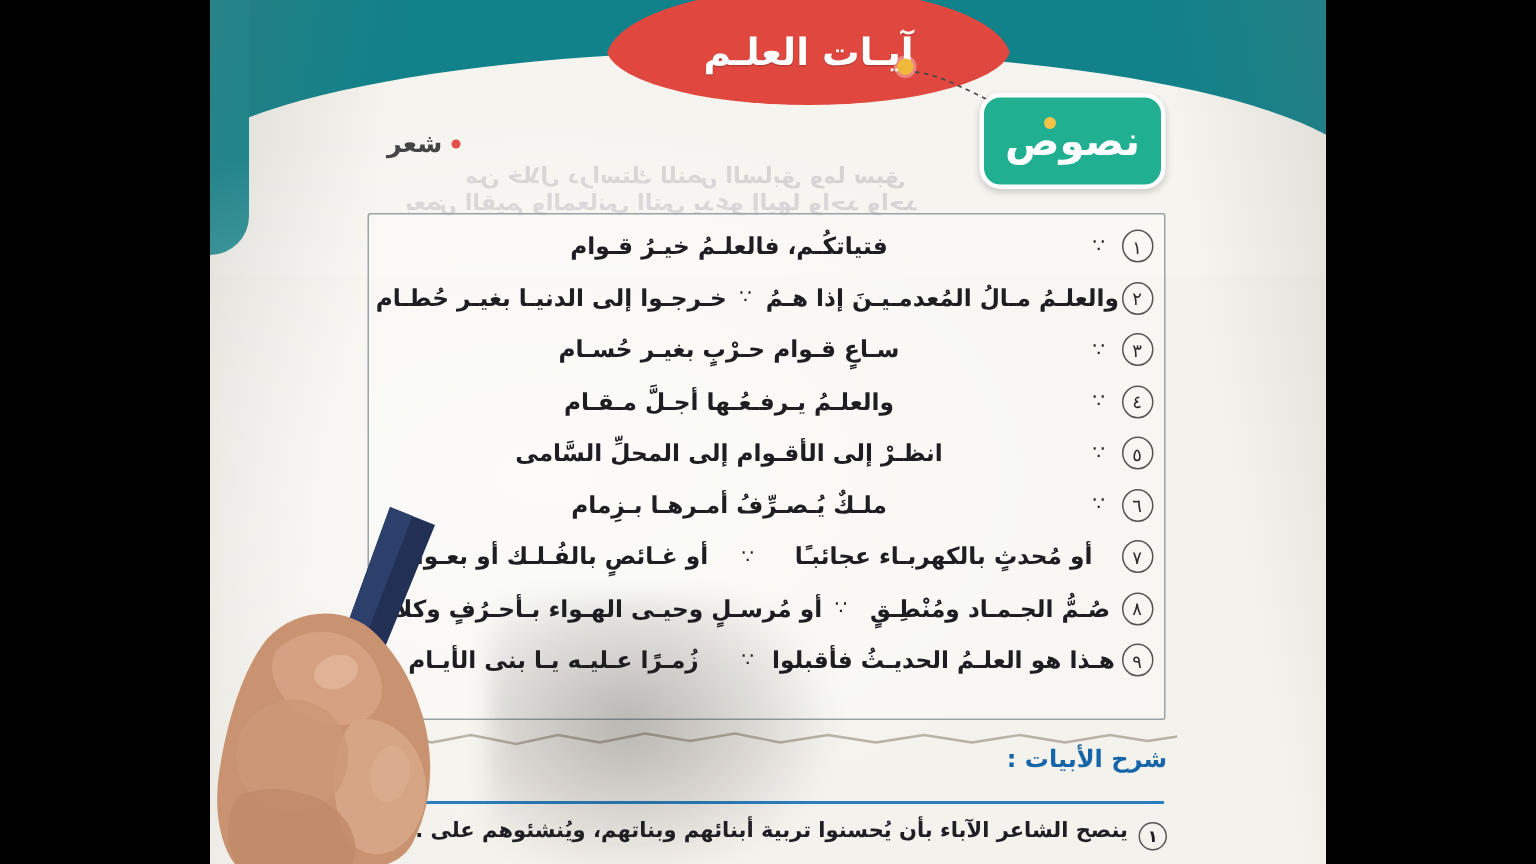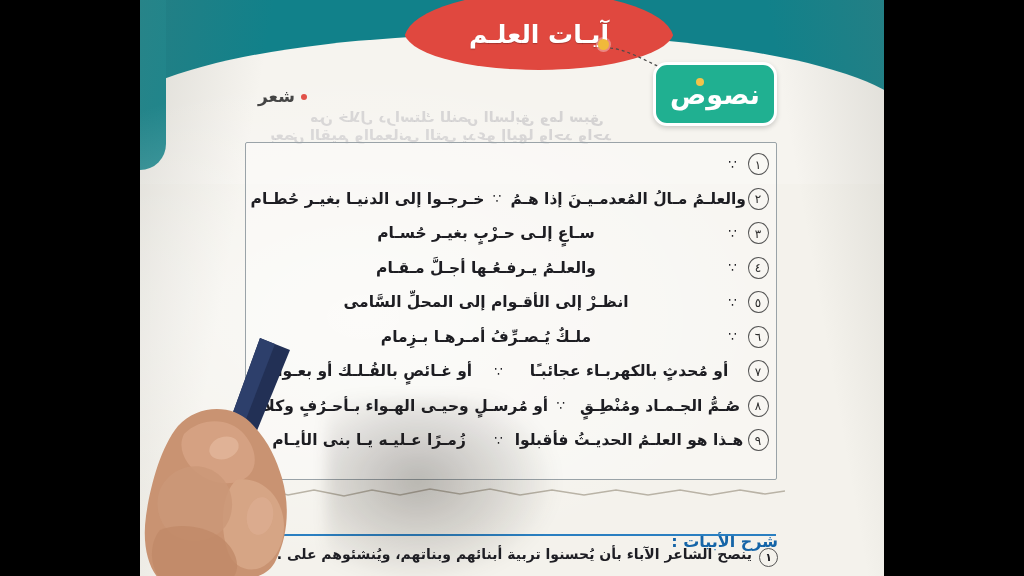--- a/index.html
+++ b/index.html
@@ -276,21 +276,21 @@
     top: 484px;
     width: 545px;
     height: 16px;
     z-index: 15;
   }
 
   
   .explain-head {
     position: absolute;
     right: 106px;
-    top: 532px;
+    top: 496px;
     z-index: 16;
     direction: rtl;
     color: #1565a8;
     font-size: 16px;
     font-weight: bold;
   }
   .explain-rule {
     position: absolute;
     left: 108px;
     top: 534px;
@@ -383,37 +383,38 @@
 
     <div class="paper-shade"></div>
 
     <div class="poem-box">
 
       <div class="verse">
         <div class="verse-num">
             <span>١</span>
           </div>
         <div class="sep">∵</div>
+        <div class="hemistich">فتياتكُـم، فالعلـمُ خيـرُ قـوام</div>
       </div>
 
       <div class="verse">
         <div class="verse-num">
             <span>٢</span>
           </div>
         <div class="hemistich">والعلـمُ مـالُ المُعدمـيـنَ إذا هـمُ</div>
         <div class="sep">∵</div>
         <div class="hemistich">خـرجـوا إلى الدنيـا بغيـر حُطـام</div>
       </div>
 
       <div class="verse">
         <div class="verse-num">
             <span>٣</span>
           </div>
         <div class="sep">∵</div>
-        <div class="hemistich">سـاعٍ إلـى حـرْبٍ بغيـر حُسـام</div>
+        <div class="hemistich">سـاعٍ قـوام حـرْبٍ بغيـر حُسـام</div>
       </div>
 
       <div class="verse">
         <div class="verse-num">
             <span>٤</span>
           </div>
         <div class="sep">∵</div>
         <div class="hemistich">والعلـمُ يـرفـعُـها أجـلَّ مـقـام</div>
       </div>
 

